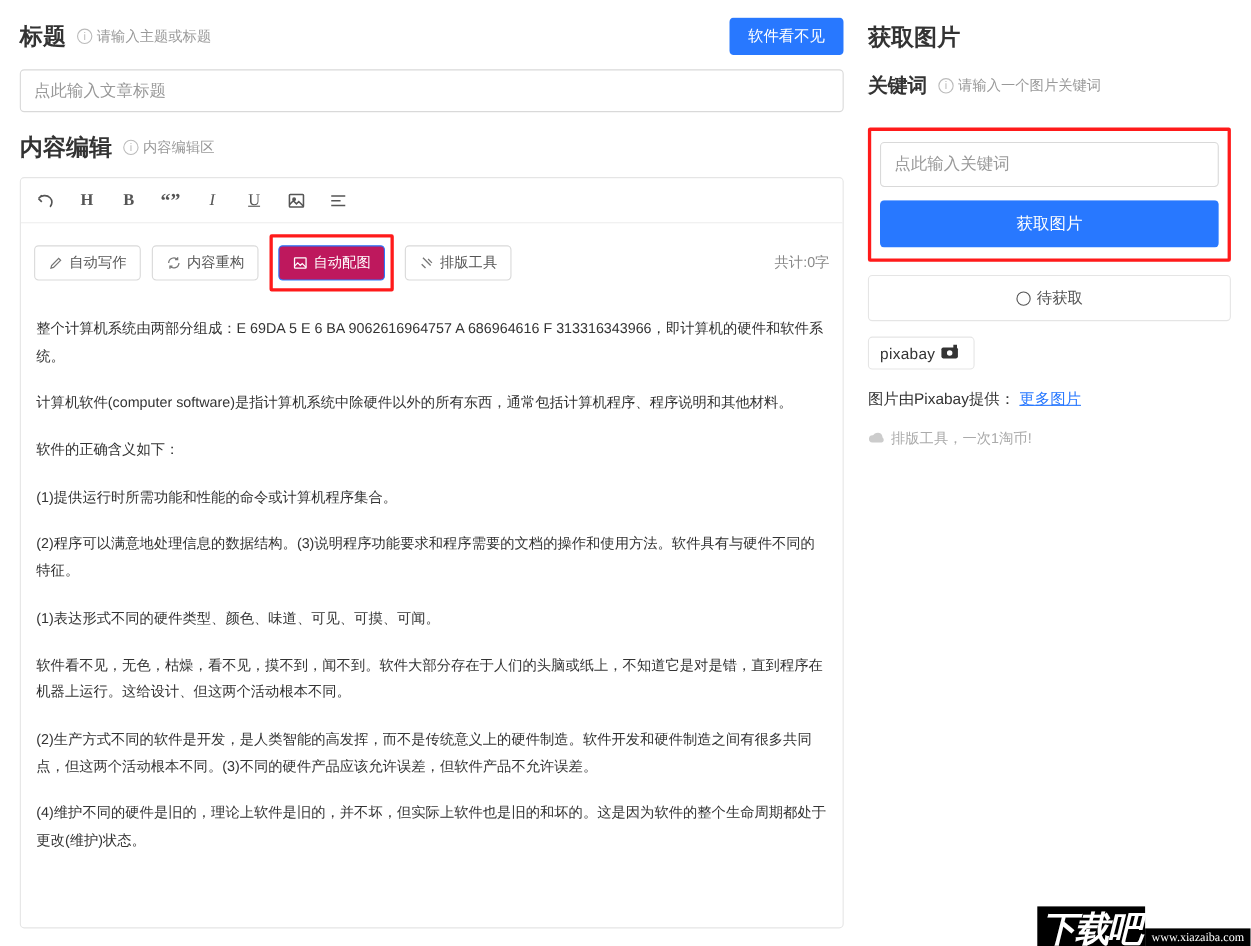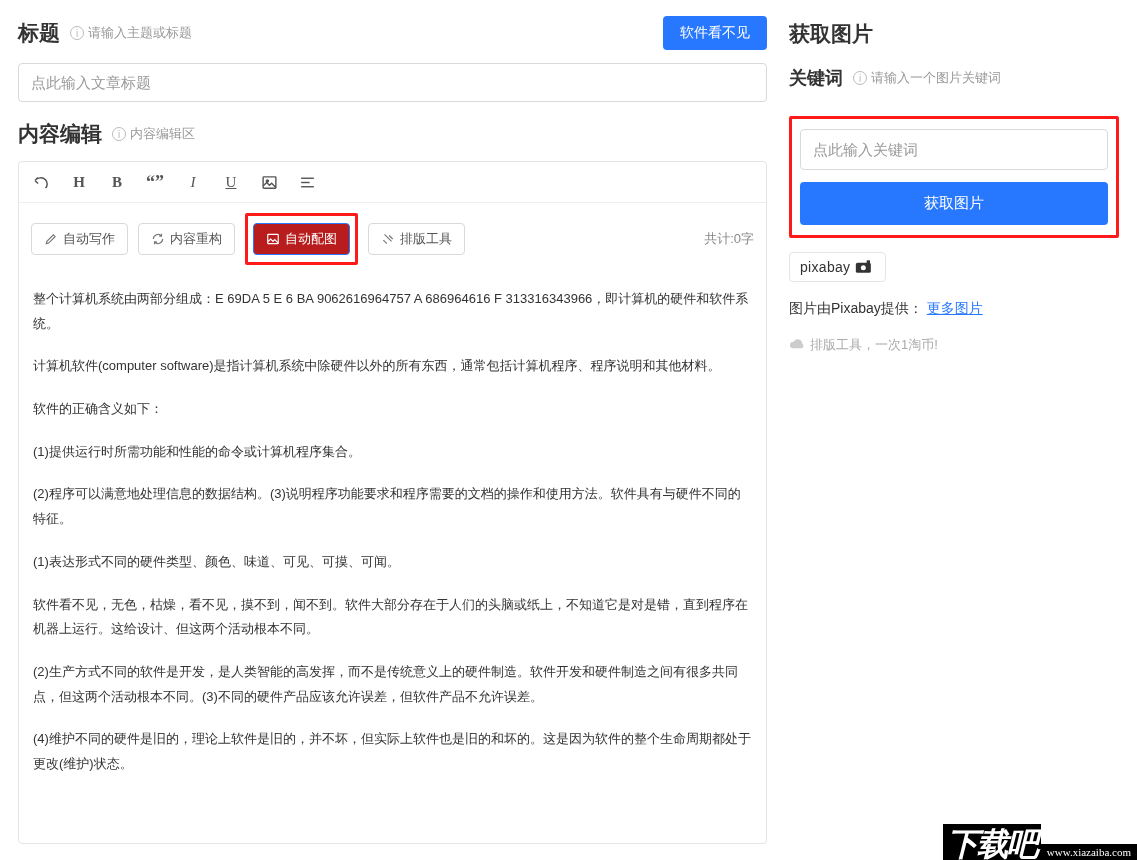--- a/index.html
+++ b/index.html
@@ -135,21 +135,21 @@
   gap: 5px;
   padding: 6px 12px;
   border-radius: 4px;
   font-size: 13px;
   border: 1px solid #d9d9d9;
   background: #fff;
   color: #555;
   cursor: pointer;
 }
 .action-btn.primary {
-  background: #b91c1c;
+  background: #be185d;
   color: #fff;
   border-color: #2878ff;
 }
 .highlight-box {
   border: 3px solid #ff1a1a;
   border-radius: 2px;
   padding: 7px 5px;
   display: inline-flex;
 }
 .count-text {
@@ -202,21 +202,21 @@
   height: 13px;
   border: 1.5px solid #555;
   border-radius: 50%;
   display: inline-block;
 }
 .pixabay-badge {
   border: 1px solid #e5e5e5;
   border-radius: 4px;
   padding: 6px 10px;
   display: inline-flex;
-  align-items: center;
+  align-items: flex-start;
   gap: 5px;
   margin-top: 14px;
   font-size: 14px;
   color: #333;
 }
 .pixabay-text { font-weight: 500; letter-spacing: 0.3px; }
 .camera-mini {
   font-size: 14px;
 }
 .credit-line {
@@ -382,20 +382,24 @@
         </span>
       </div>
 
       <div class="highlight-red">
         <input class="keyword-input" placeholder="点此输入关键词" style="">
         <div class="btn btn-primary large">
           <span>获取图片</span>
         </div>
       </div>
 
+      <div class="pending-box">
+        <span class="circle-icon"></span>
+        <span>待获取</span>
+      </div>
 
       <div class="pixabay-badge">
         <span class="pixabay-text">pixabay</span>
         <span class="camera-mini">
           <svg width="20" height="14" viewBox="0 0 24 16" fill="#333">
               <rect x="1" y="3" width="18" height="12" rx="2"></rect>
               <circle cx="10" cy="9" r="3" fill="#fff"></circle>
               <rect x="14" y="0" width="4" height="4"></rect>
             </svg>
         </span>

